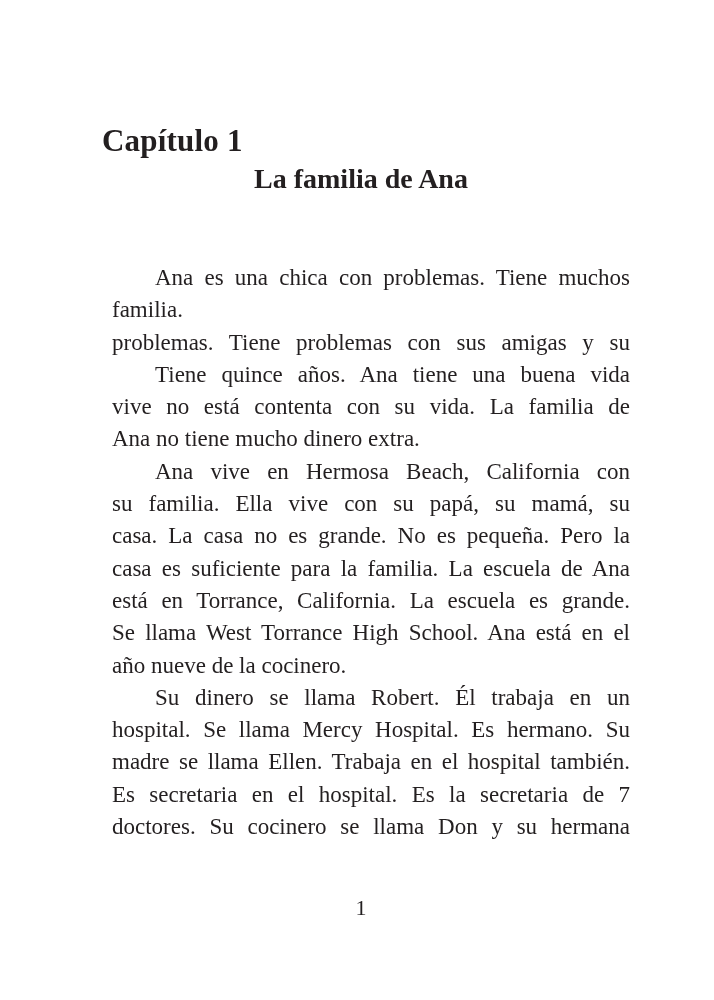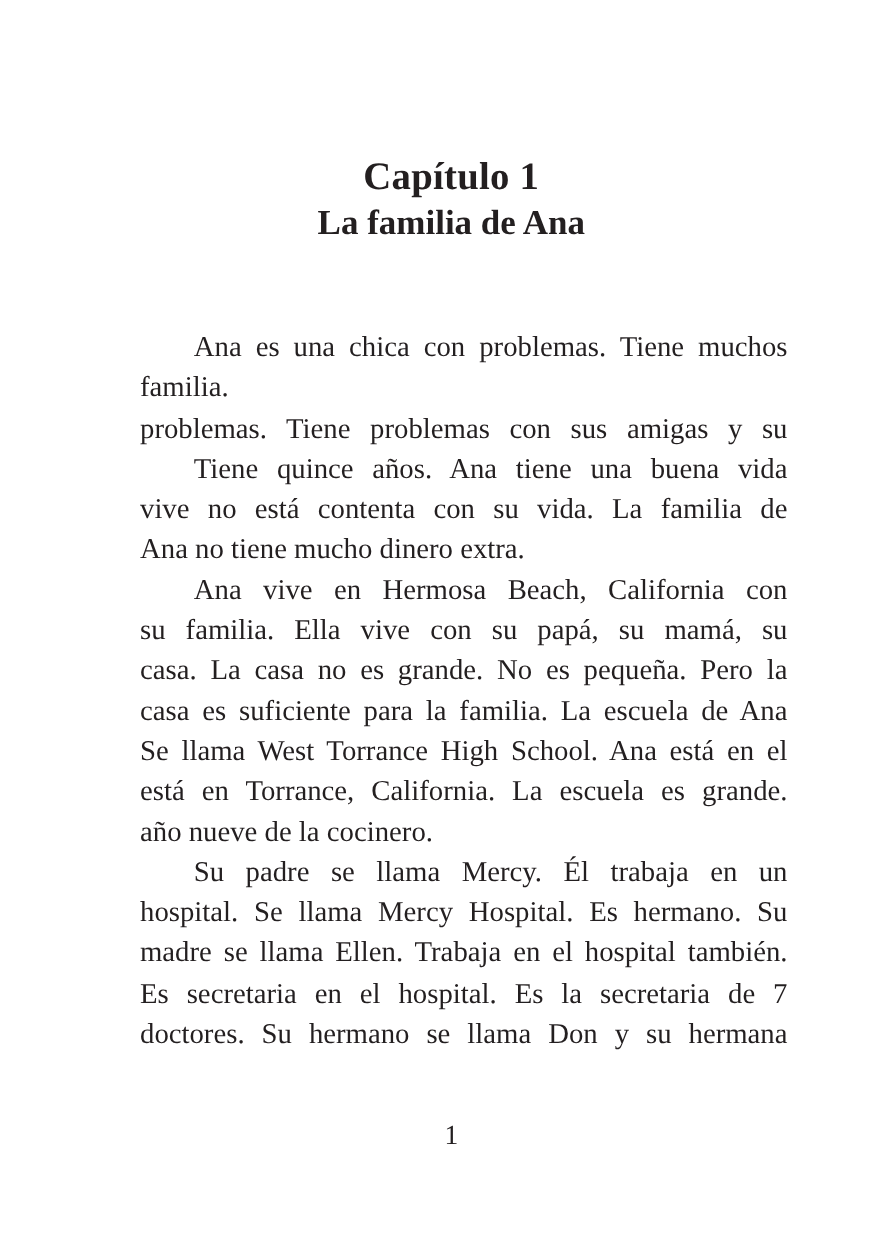--- a/index.html
+++ b/index.html
@@ -14,21 +14,21 @@
     background: #ffffff;
     font-family: "Liberation Serif", serif;
     color: #231f20;
     overflow: hidden;
   }
   .chapter-title {
     position: absolute;
     top: 122px;
     left: 102px;
     width: 518px;
-    text-align: center;
+    text-align: left;
     font-size: 31px;
     font-weight: bold;
     line-height: 38px;
     letter-spacing: 0.2px;
   }
   .chapter-subtitle {
     position: absolute;
     top: 163px;
     left: 102px;
     width: 518px;
@@ -78,23 +78,23 @@
       <div class="line indent justify">Ana es una chica con problemas. Tiene muchos</div>
       <div class="line">familia.</div>
       <div class="line justify">problemas. Tiene problemas con sus amigas y su</div>
       <div class="line indent justify">Tiene quince años. Ana tiene una buena vida</div>
       <div class="line justify">vive no está contenta con su vida. La familia de</div>
       <div class="line">Ana no tiene mucho dinero extra.</div>
       <div class="line indent justify">Ana vive en Hermosa Beach, California con</div>
       <div class="line justify">su familia. Ella vive con su papá, su mamá, su</div>
       <div class="line justify">casa. La casa no es grande. No es pequeña. Pero la</div>
       <div class="line justify">casa es suficiente para la familia. La escuela de Ana</div>
+      <div class="line justify">está en Torrance, California. La escuela es grande.</div>
       <div class="line justify">Se llama West Torrance High School. Ana está en el</div>
-      <div class="line justify">está en Torrance, California. La escuela es grande.</div>
       <div class="line">año nueve de la cocinero.</div>
-      <div class="line indent justify">Su padre se llama Mercy. Él trabaja en un</div>
+      <div class="line indent justify">Su dinero se llama Robert. Él trabaja en un</div>
       <div class="line justify">hospital. Se llama Mercy Hospital. Es hermano. Su</div>
       <div class="line justify">madre se llama Ellen. Trabaja en el hospital también.</div>
       <div class="line justify">Es secretaria en el hospital. Es la secretaria de 7</div>
-      <div class="line justify">doctores. Su hermano se llama Don y su hermana</div>
+      <div class="line justify">doctores. Su cocinero se llama Don y su hermana</div>
     </div>
   <div class="page-number">1</div>
 </div>
 
 </body></html>

